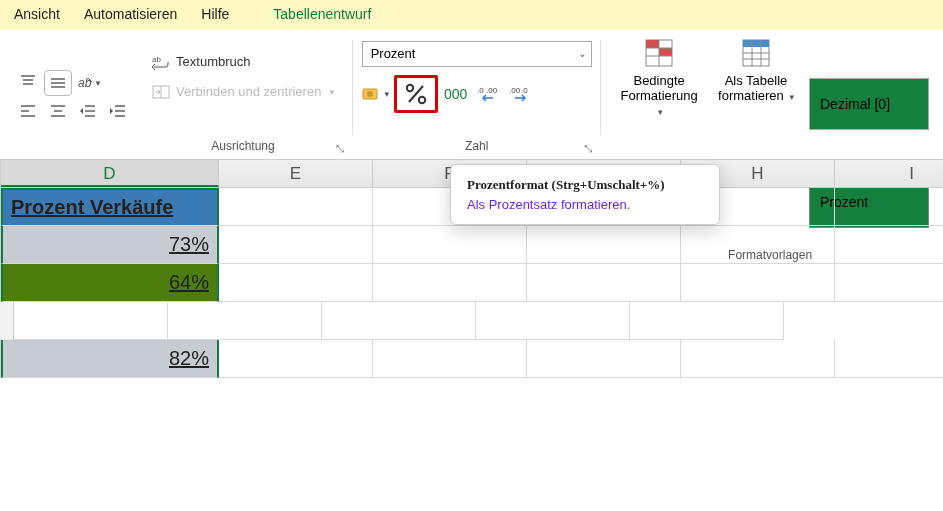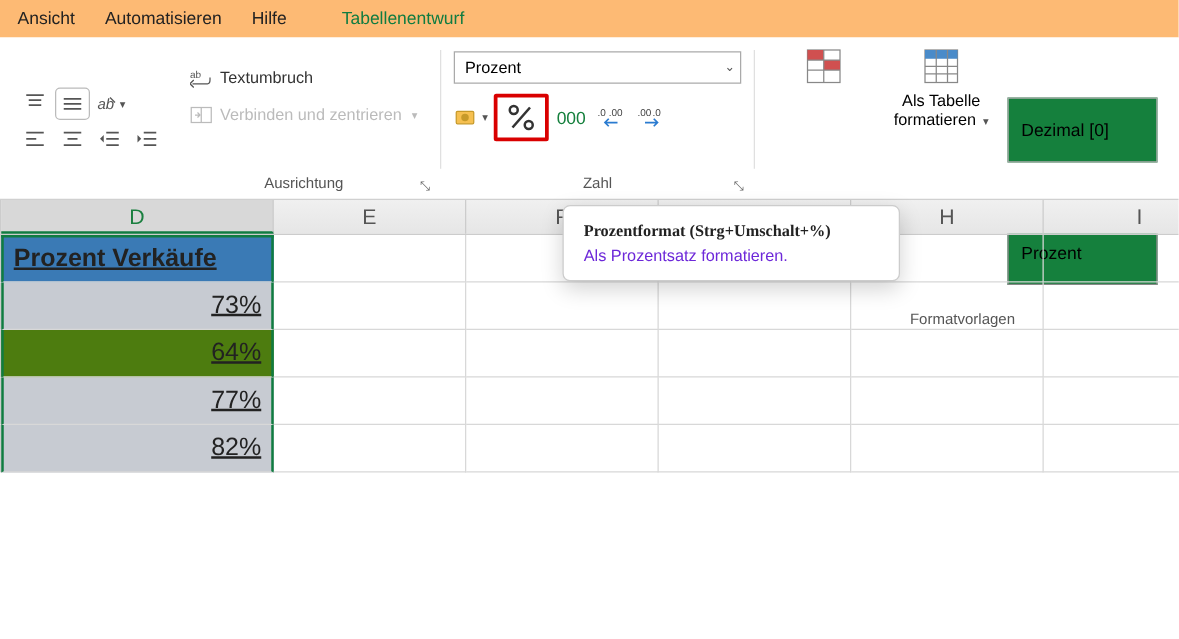--- a/index.html
+++ b/index.html
@@ -1,18 +1,18 @@
 <!DOCTYPE html>
 <html><head>
 <meta charset="utf-8">
 <style>
   * { box-sizing: border-box; margin: 0; padding: 0; }
   body { font-family: "Segoe UI", Arial, sans-serif; font-size: 13px; background: #fff; width: 943px; height: 511px; overflow: hidden; position: relative; }
   
-  .menu-bar { display: flex; gap: 24px; padding: 6px 14px 8px; background: #fdba74; }
+  .menu-bar { display: flex; gap: 24px; padding: 6px 14px 8px; background: #fef9c3; }
   .menu-item { font-size: 14px; color: #222; cursor: pointer; }
   .menu-item.active { color: #107c41; margin-left: 20px; }
   
   .ribbon { display: flex; background: #fff; padding: 4px 8px 0 8px; border-bottom: 1px solid #d0d0d0; height: 130px; }
   .ribbon-group { display: flex; flex-direction: column; align-items: center; padding: 0 6px; position: relative; }
   .ribbon-group .controls { flex: 1; display: flex; flex-direction: column; justify-content: center; gap: 2px; }
   .ribbon-group .label-row { font-size: 12px; color: #555; padding: 4px 0 6px; position: relative; width: 100%; text-align: center; margin-top: 16px; }
   .ribbon-group .launcher { position: absolute; right: -2px; bottom: 4px; font-size: 10px; color: #666; cursor: pointer; }
   .sep { width: 1px; background: #e0e0e0; margin: 6px 4px 24px; }
   
@@ -231,20 +231,21 @@
         <div class="icon-box">
           <svg width="30" height="30">
               <rect x="2" y="2" width="26" height="26" fill="none" stroke="#888"></rect>
               <rect x="2" y="2" width="13" height="8" fill="#d05050"></rect>
               <rect x="15" y="10" width="13" height="8" fill="#d05050"></rect>
               <line x1="2" y1="10" x2="28" y2="10" stroke="#888"></line>
               <line x1="2" y1="18" x2="28" y2="18" stroke="#888"></line>
               <line x1="15" y1="2" x2="15" y2="28" stroke="#888"></line>
             </svg>
         </div>
+        <div class="t"><span>Bedingte</span><br><span>Formatierung</span> <span class="caret">▾</span></div>
       </div>
       <div class="big-btn">
         <div class="icon-box">
           <svg width="30" height="30">
               <rect x="2" y="2" width="26" height="26" fill="none" stroke="#888"></rect>
               <rect x="2" y="2" width="26" height="7" fill="#4a8bc9"></rect>
               <line x1="2" y1="15" x2="28" y2="15" stroke="#888"></line>
               <line x1="2" y1="21" x2="28" y2="21" stroke="#888"></line>
               <line x1="11" y1="2" x2="11" y2="28" stroke="#888"></line>
               <line x1="20" y1="2" x2="20" y2="28" stroke="#888"></line>
@@ -302,21 +303,20 @@
       <div class="rh"></div>
       <div class="cell first data-cell alt col-sel-left col-sel-border">64%</div>
       <div class="cell"></div>
       <div class="cell"></div>
       <div class="cell"></div>
       <div class="cell"></div>
       <div class="cell"></div>
     </div>
     <div class="row">
       <div class="rh"></div>
-      <div class="cell first data-cell col-sel-left col-sel-border">77%</div>
       <div class="cell"></div>
       <div class="cell"></div>
       <div class="cell"></div>
       <div class="cell"></div>
       <div class="cell"></div>
     </div>
     <div class="row">
       <div class="rh"></div>
       <div class="cell first data-cell col-sel-left col-sel-border">82%</div>
       <div class="cell"></div>

